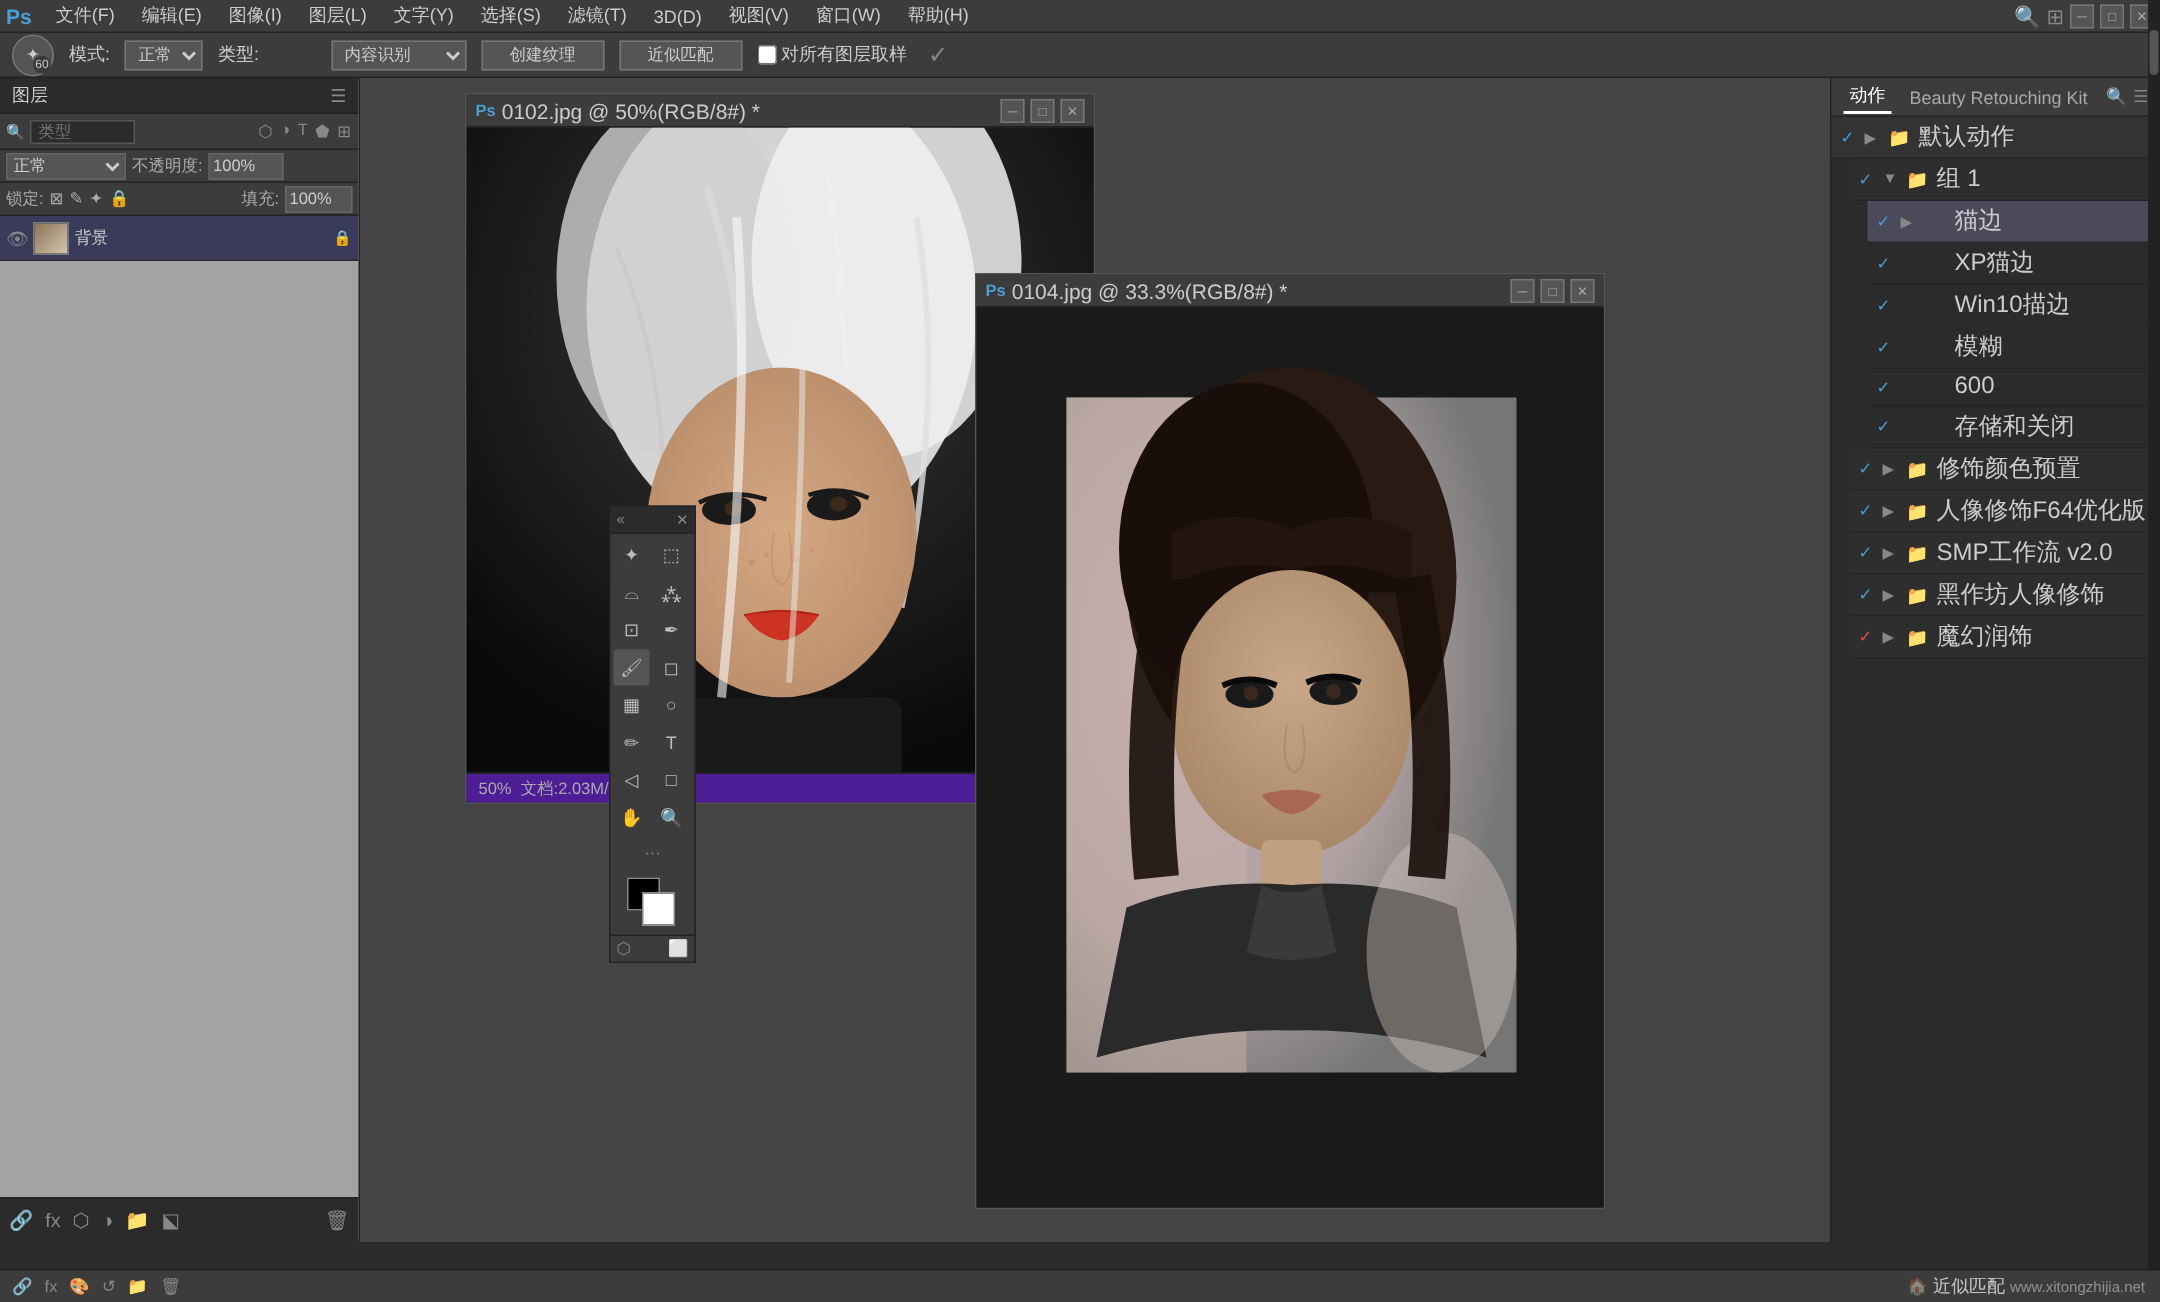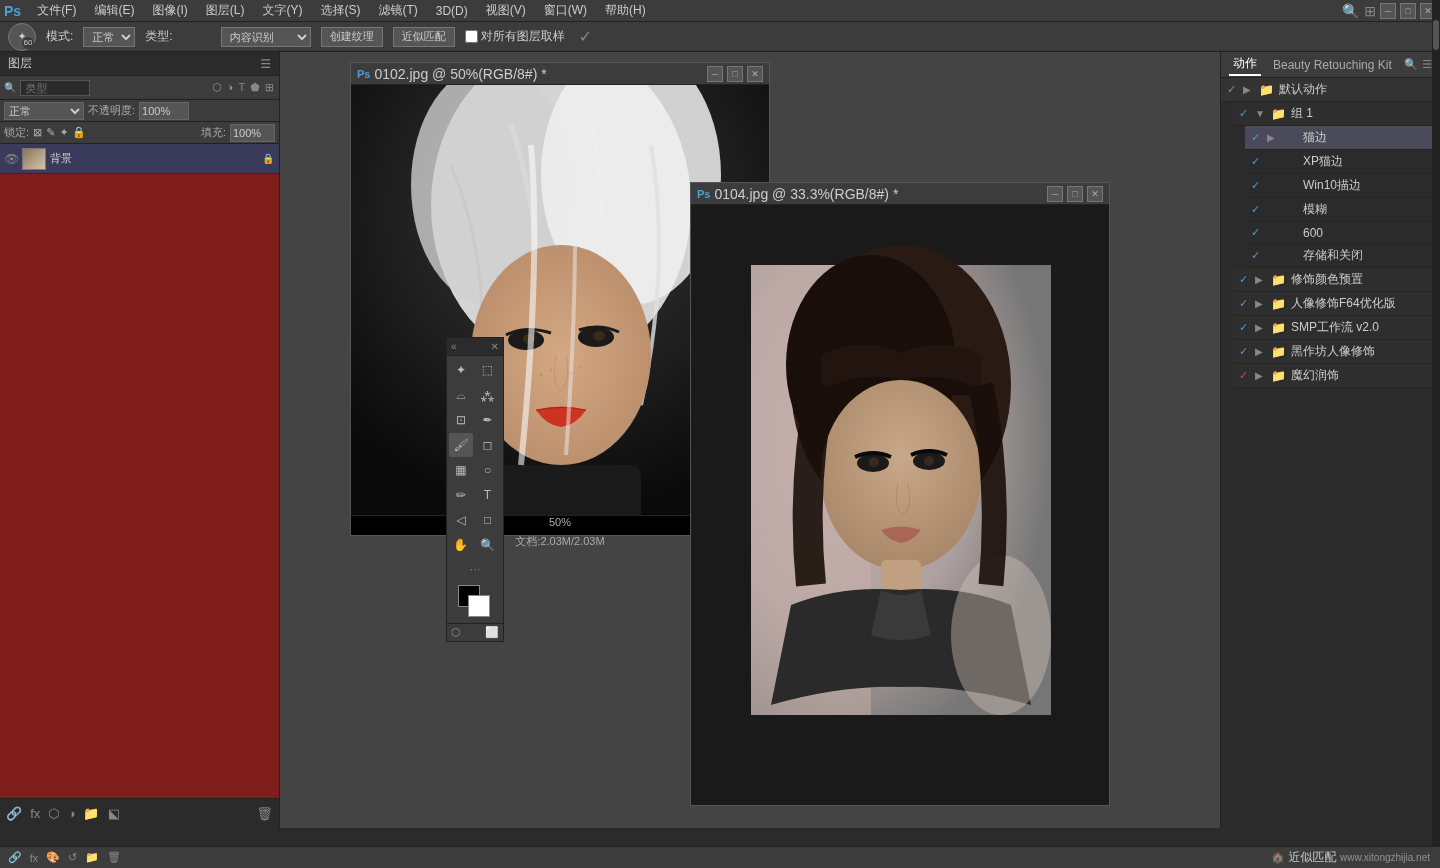--- a/index.html
+++ b/index.html
@@ -71,40 +71,40 @@
       color: #ccc;
       font-size: 11px;
       padding: 1px 4px;
       height: 20px;
     }
     .options-btn {
       background: #555;
       border: 1px solid #777;
       color: #ccc;
       font-size: 11px;
-      padding: 1px 8px;
+      padding: 1px 18px;
       height: 20px;
       cursor: pointer;
     }
     .options-checkbox-wrap {
       display: flex;
       gap: 3px;
     }
 
     
     #main-area {
       display: flex;
       width: 100%;
       height: calc(868px - 52px - 40px);
     }
 
     
     #layers-panel {
-      width: 280px;
-      background: #7f1d1d;
+      width: 240px;
+      background: #a3a3a3;
       border-right: 1px solid #222;
       display: flex;
       flex-direction: column;
     }
     #layers-header {
       height: 24px;
       background: #2b2b2b;
       display: flex;
       align-items: center;
       padding: 0 8px;
@@ -258,27 +258,26 @@
       color: #aaa;
       cursor: pointer;
     }
     .doc-content {
       position: relative;
       background: #1a1a1a;
       overflow: hidden;
     }
     .doc-statusbar {
       height: 20px;
-      background: #000000;
+      background: #4c1d95;
       display: flex;
       align-items: center;
       padding: 0 8px;
       gap: 6px;
       border-top: 1px solid #222;
-      flex-direction: column;
     }
     .doc-status-text { font-size: 11px; color: #aaa; }
 
     
     #right-panels {
       width: 220px;
       background: #2b2b2b;
       border-left: 1px solid #222;
       display: flex;
       flex-direction: column;
@@ -311,21 +310,21 @@
       display: flex;
       align-items: center;
       padding: 3px 6px;
       gap: 4px;
       border-bottom: 1px solid #252525;
       min-height: 22px;
     }
     .action-check { font-size: 11px; color: #4a9fd4; width: 12px; }
     .action-check.red { color: #e04a4a; }
     .action-expand { font-size: 10px; color: #888; width: 12px; cursor: pointer; }
-    .action-name { font-size: 12px; color: #ccc; flex: 1; }
+    .action-name { font-size: 16px; color: #ccc; flex: 1; }
     .action-indent1 { margin-left: 12px; }
     .action-indent2 { margin-left: 24px; }
     .action-group-row {
       background: #333;
     }
     .action-subgroup-row {
       background: #2e2e2e;
     }
 
     

